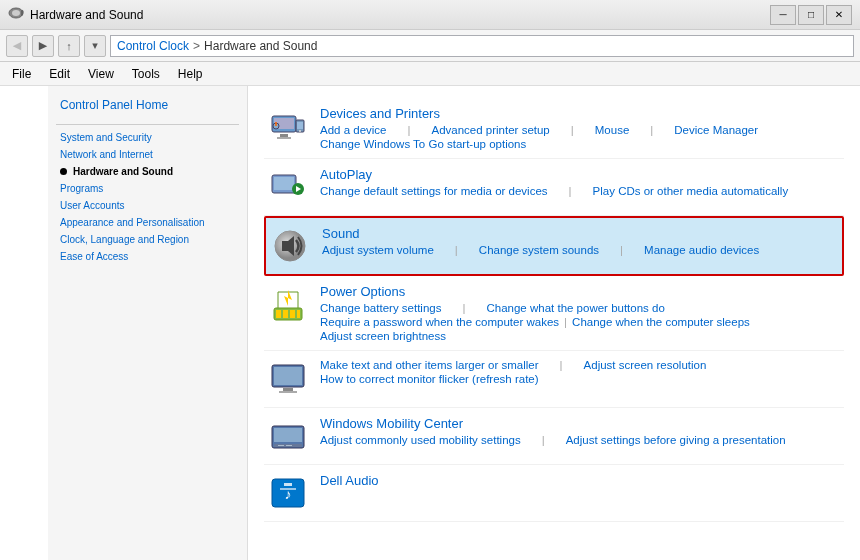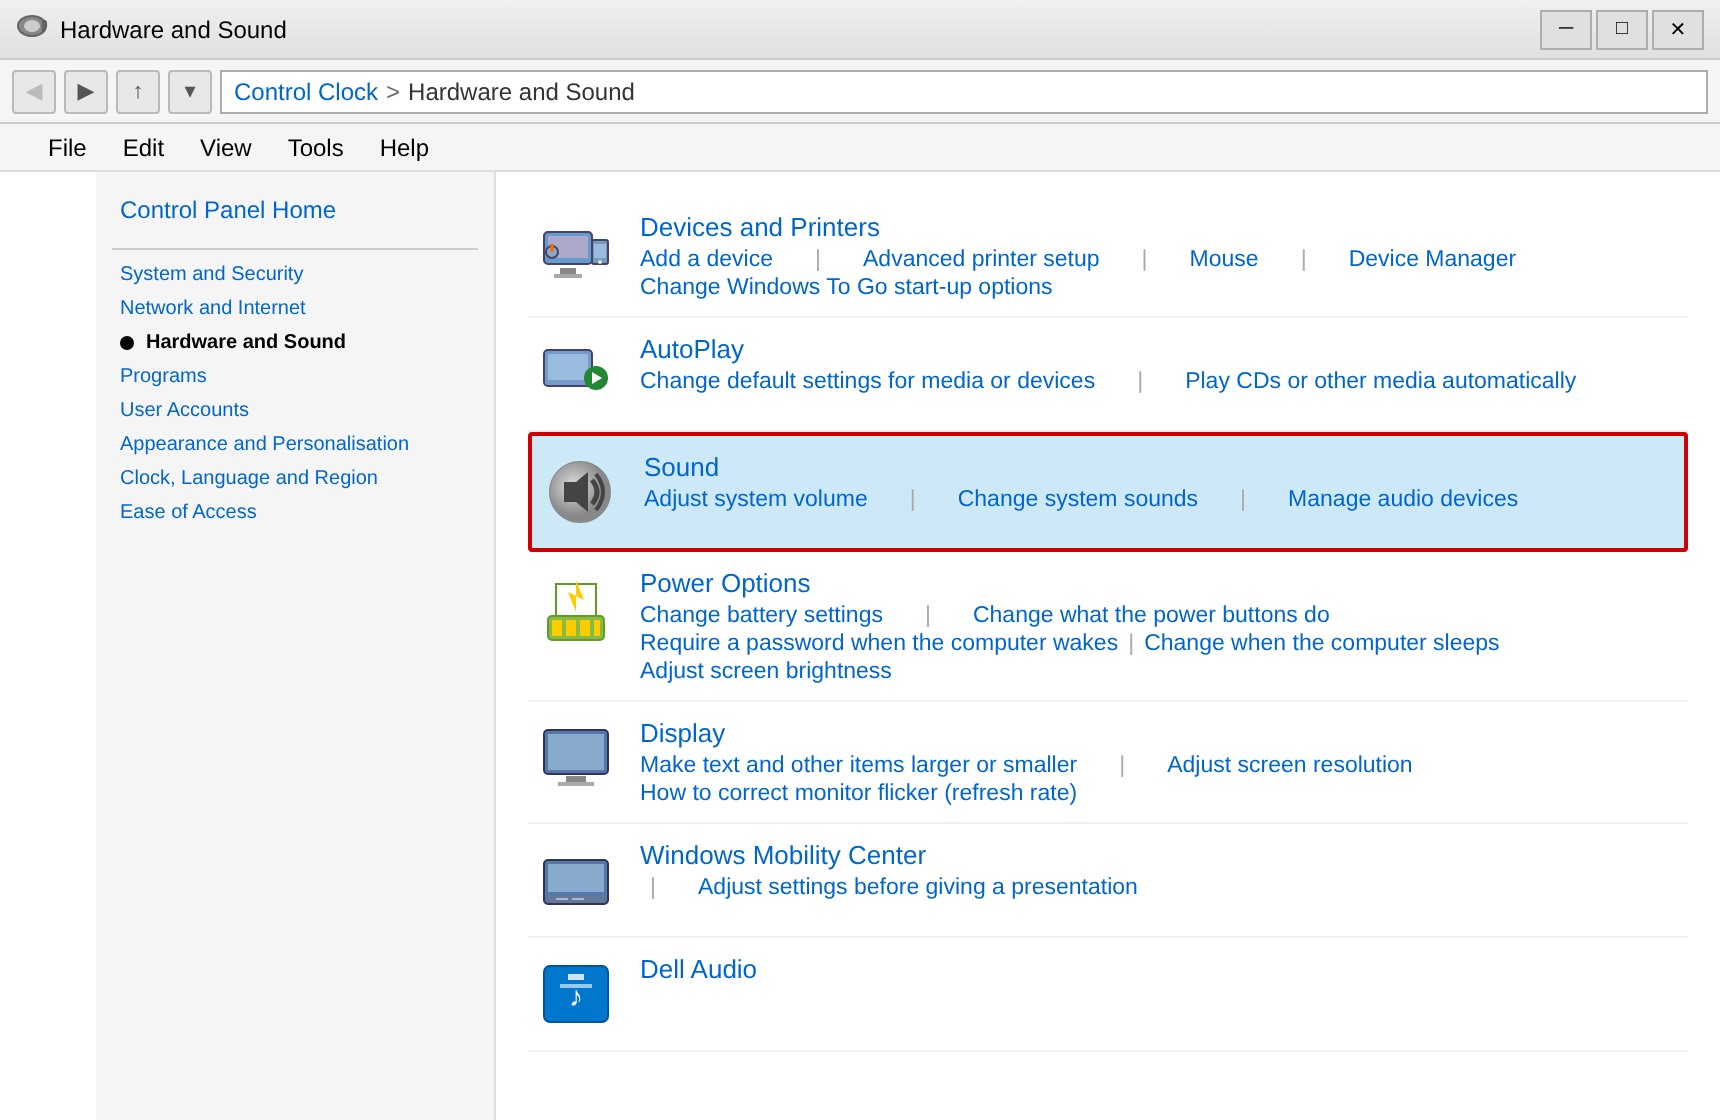--- a/index.html
+++ b/index.html
@@ -74,21 +74,21 @@
     }
     .path-sep { color: #666; margin: 0 4px; }
     .path-link { color: #0066cc; cursor: pointer; }
 
     
     .menu-bar {
       background: #f5f5f5;
       height: 24px;
       display: flex;
       align-items: center;
-      padding: 0 16px;
+      padding: 0 4px;
       border-bottom: 1px solid #ddd;
       gap: 2px;
     }
     .menu-item {
       padding: 2px 8px;
       cursor: pointer;
       border-radius: 2px;
       font-size: 12px;
     }
 
@@ -393,21 +393,20 @@
         <div class="section-item">
           <div class="item-icon icon-display">
             <svg viewBox="0 0 36 36" xmlns="http://www.w3.org/2000/svg">
       <rect x="2" y="4" width="32" height="22" rx="2" fill="#5577aa" stroke="#335"></rect>
       <rect x="4" y="6" width="28" height="18" fill="#88aacc"></rect>
       <rect x="13" y="27" width="10" height="3" fill="#888"></rect>
       <rect x="9" y="30" width="18" height="2" fill="#aaa"></rect>
     </svg>
           </div>
           <div class="item-content">
-            <div class="item-title">Display</div>
             <div class="item-links">
               <span class="item-link">Make text and other items larger or smaller</span>
               <span class="link-sep"> | </span>
               <span class="item-link">Adjust screen resolution</span>
             </div>
             <div class="item-links-row2">
               <span class="item-link">How to correct monitor flicker (refresh rate)</span>
             </div>
           </div>
         </div>
@@ -417,20 +416,21 @@
       <rect x="2" y="8" width="32" height="22" rx="2" fill="#5577aa" stroke="#335"></rect>
       <rect x="4" y="10" width="28" height="14" fill="#88aacc"></rect>
       <rect x="4" y="26" width="28" height="3" rx="1" fill="#667799"></rect>
       <rect x="8" y="27" width="6" height="1" fill="#aabbcc"></rect>
       <rect x="16" y="27" width="6" height="1" fill="#aabbcc"></rect>
     </svg>
           </div>
           <div class="item-content">
             <div class="item-title">Windows Mobility Center</div>
             <div class="item-links">
+              <span class="item-link">Adjust commonly used mobility settings</span>
               <span class="link-sep"> | </span>
               <span class="item-link">Adjust settings before giving a presentation</span>
             </div>
           </div>
         </div>
         <div class="section-item">
           <div class="item-icon icon-dell">
             <svg viewBox="0 0 36 36" xmlns="http://www.w3.org/2000/svg">
       <rect x="2" y="4" width="32" height="28" rx="3" fill="#0077cc" stroke="#005599"></rect>
       <text x="18" y="24" text-anchor="middle" fill="white" font-size="14" font-weight="bold" font-family="sans-serif">♪</text>

